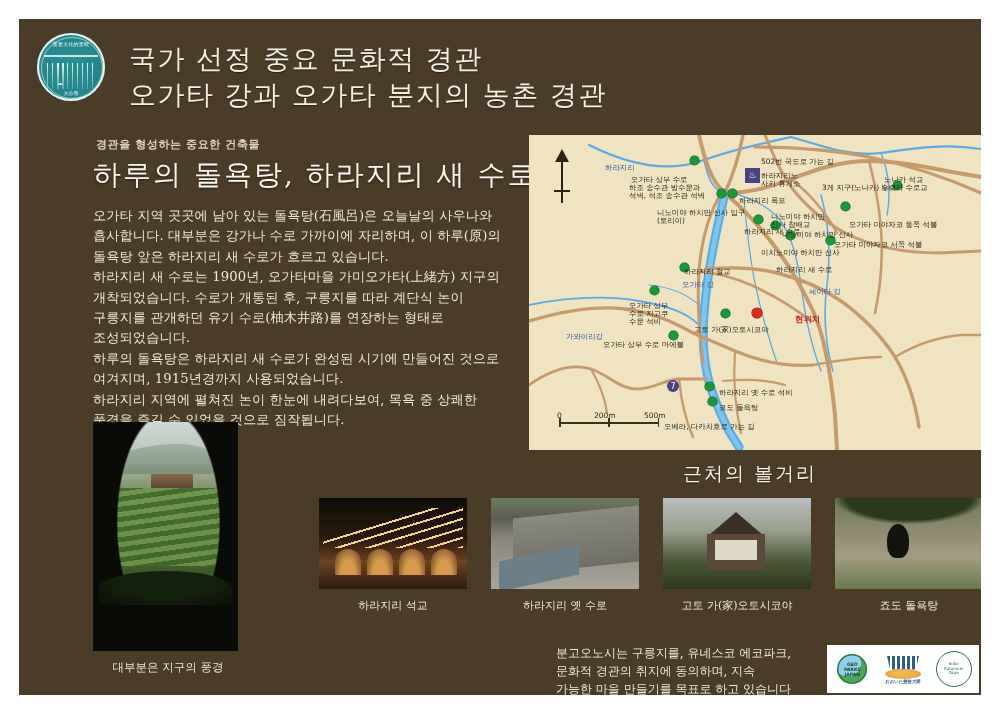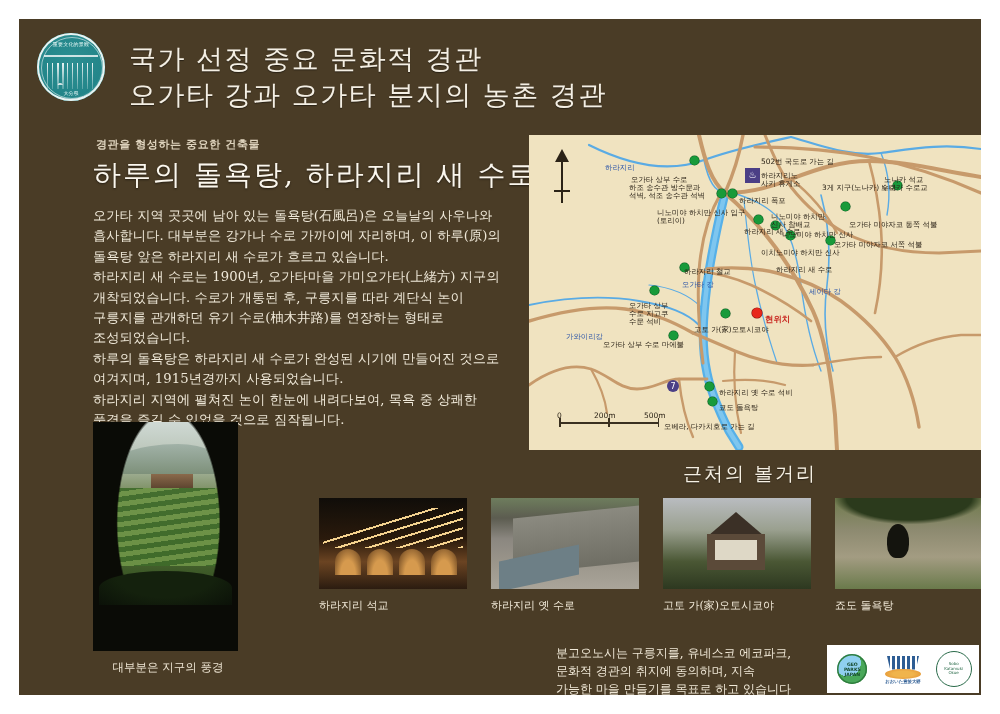--- a/index.html
+++ b/index.html
@@ -120,21 +120,21 @@
     position:absolute;left:510px;top:116px;width:452px;height:315px;
     background:#f0e3c0;overflow:hidden;
     box-shadow:inset 0 0 0 1px #d8c9a2;
   }
   .map svg{display:block;}
   .map .mlabel{
     position:absolute;color:#2b2317;font-size:7.4px;line-height:9px;
     font-family:"DejaVu Sans",sans-serif;white-space:nowrap;
   }
   .map .mlabel.riv{color:#2b55a8;}
-  .map .mlabel.here{color:#c8261f;font-weight:bold;font-size:8.4px;}
+  .map .mlabel.here{color:#c8261f;font-weight:bold;font-size:8.4px;padding-left:30px;}
   .map .dot{
     position:absolute;width:9px;height:9px;border-radius:50%;
     background:#189a3a;box-shadow:0 0 0 .6px #0c5c22;
   }
   .map .dot.red{background:#e8271c;box-shadow:0 0 0 .6px #8a150f;width:10px;height:10px;}
   .map .sqicon{
     position:absolute;width:15px;height:15px;background:#4b3f86;
     display:flex;align-items:center;justify-content:center;
     color:#fff;font-size:9px;line-height:9px;
   }
@@ -158,21 +158,21 @@
   .nearby-title{
     position:absolute;left:500px;top:442px;width:462px;text-align:center;
     color:#f6f0e3;font-size:19px;letter-spacing:2px;
     font-family:"DejaVu Serif","Liberation Serif",serif;
     text-shadow:0 1px 1px rgba(0,0,0,.45);
   }
   .thumbs{position:absolute;left:300px;top:479px;width:662px;display:flex;gap:24px;}
   .thumb{width:148px;}
   .thumb .ph{width:148px;height:91px;overflow:hidden;position:relative;background:#2a2319;}
   .thumb .cap{
-    margin-top:9px;color:#f0e8d7;font-size:11px;
+    margin-top:9px;text-align:center;color:#f0e8d7;font-size:11px;
     font-family:"DejaVu Serif",serif;white-space:nowrap;
   }
   .ph-bridge{position:absolute;inset:0;background:linear-gradient(to bottom,#100d09 0%,#2a1a0c 45%,#6b4422 70%,#2b1c10 100%);}
   .ph-bridge .arch{position:absolute;bottom:14px;width:26px;height:26px;border-radius:50% 50% 0 0;
     background:radial-gradient(ellipse at 50% 100%,#d69a4e 0 40%,#5d3a1a 100%);}
   .ph-bridge .lights{position:absolute;left:4px;top:10px;width:140px;height:40px;
     background:repeating-linear-gradient(-17deg, rgba(255,220,150,.95) 0 2px, transparent 2px 9px);
     -webkit-mask-image:linear-gradient(-17deg,#000 0 60%,transparent 62%);
     mask-image:linear-gradient(-17deg,#000 0 60%,transparent 62%);}
   .ph-canal{position:absolute;inset:0;background:linear-gradient(to bottom,#6e7d5d 0%,#5c5c50 22%,#8b8780 45%,#9b968b 72%,#aaa59a 100%);}

